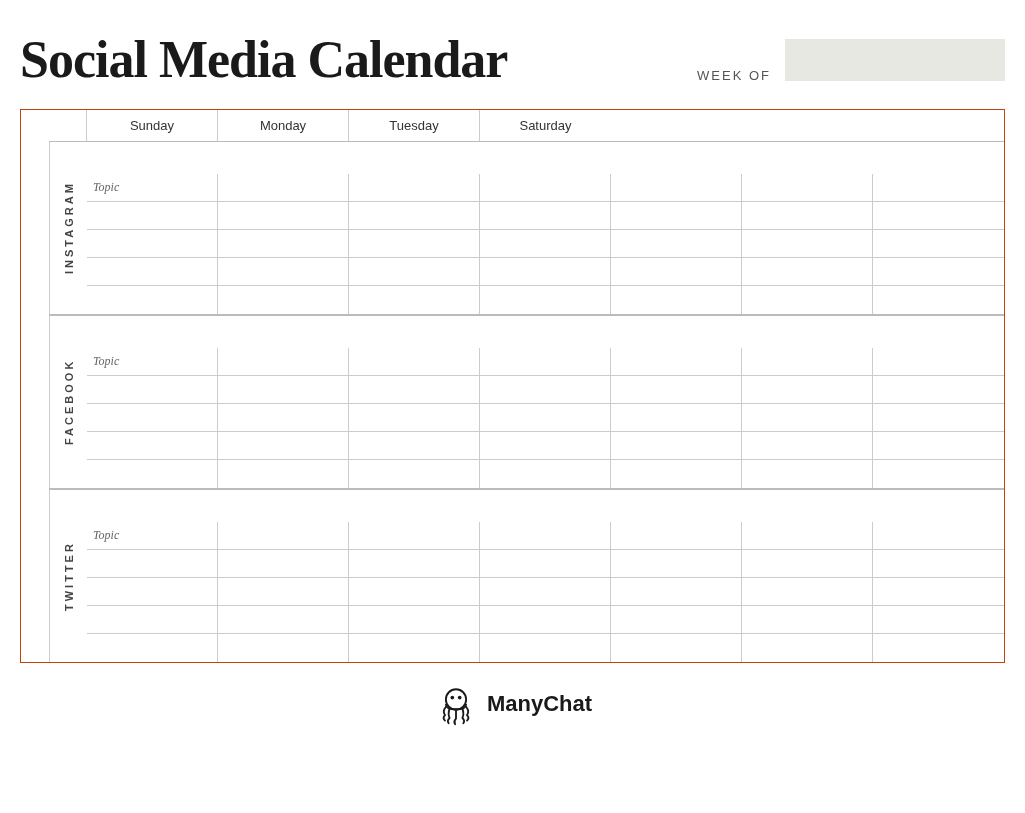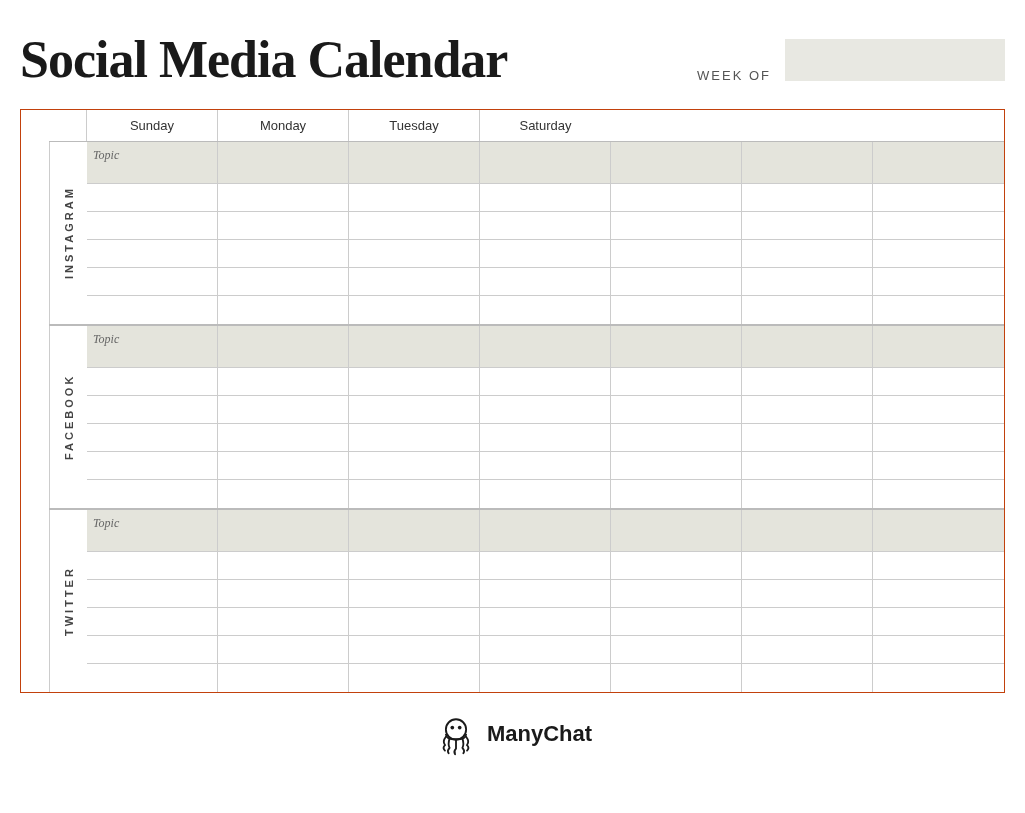--- a/index.html
+++ b/index.html
@@ -113,21 +113,21 @@
       align-items: center;
       justify-content: center;
       padding: 8px 0;
       border-right: 1px solid #ccc;
       background: #fff;
     }
 
     .section-col {
       border-right: 1px solid #ccc;
       display: flex;
-      flex-direction: column;
+      margin-top: 32px;
     }
 
     .section-col:last-child {
       border-right: none;
     }
 
     
     
 
     .topic-cell {

